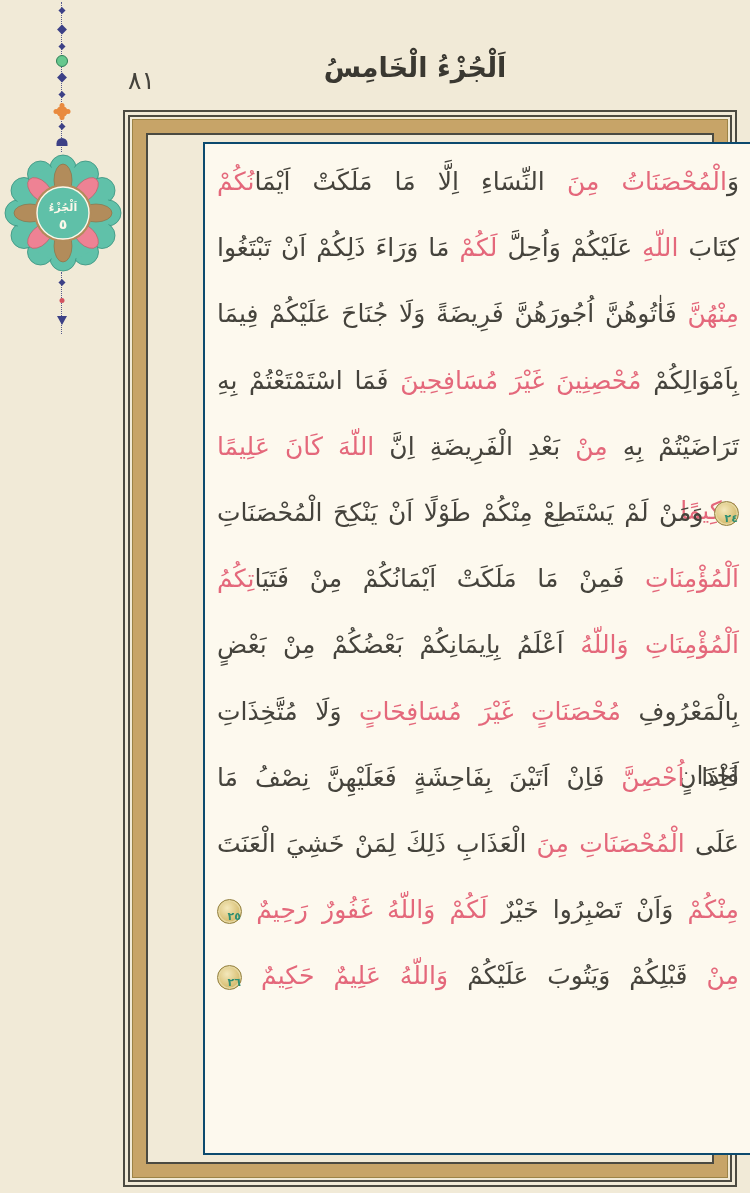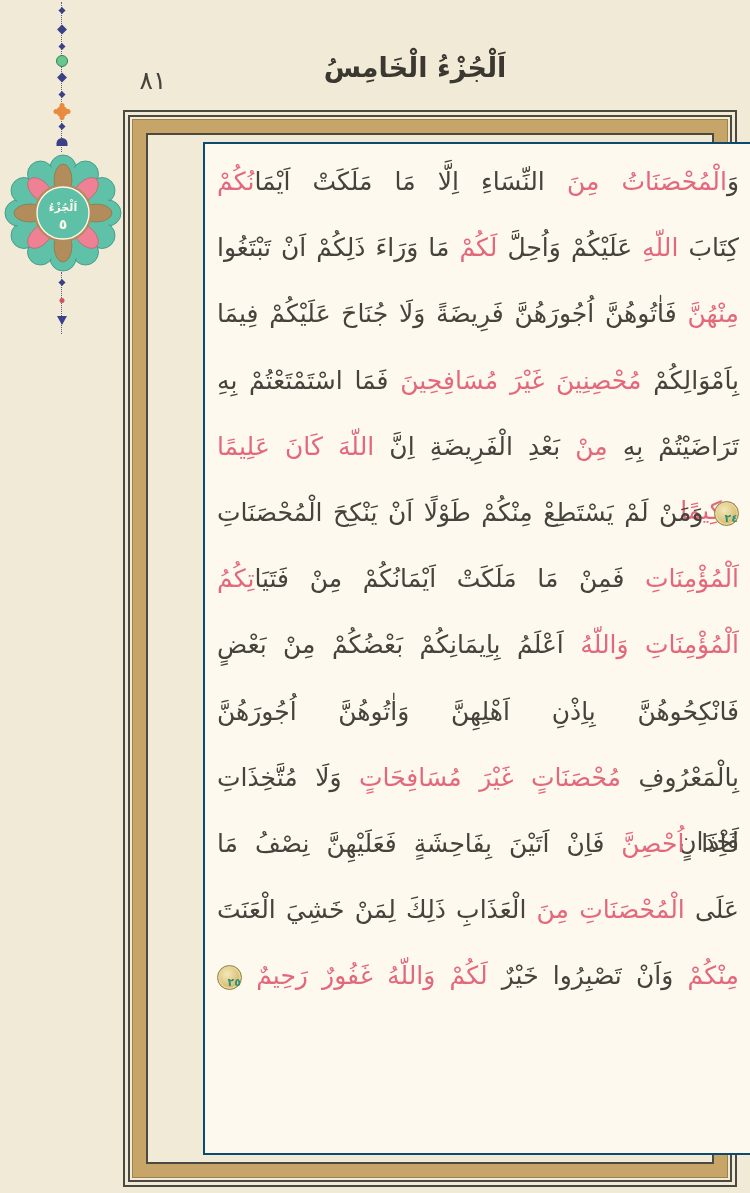--- a/index.html
+++ b/index.html
@@ -2,21 +2,21 @@
 <html lang="ar"><head>
 <meta charset="utf-8">
 <style>
   html,body{margin:0;padding:0;}
   body{font-family:"DejaVu Sans",sans-serif;}
   #page{position:relative;width:750px;height:1193px;background:#f1ead7;overflow:hidden;}
 
   
   .juz-title{position:absolute;top:46px;left:270px;width:290px;text-align:center;
     font-size:27px;font-weight:bold;color:#3a3831;direction:rtl;line-height:1.6;}
-  .page-num{position:absolute;top:66px;left:128px;width:50px;text-align:center;
+  .page-num{position:absolute;top:66px;left:128px;width:50px;
     font-size:25px;color:#45433c;}
 
   
   .frame{position:absolute;left:123px;top:110px;width:614px;height:1077px;}
   .frame *{box-sizing:border-box;}
   .f1{width:100%;height:100%;border:2px solid #4b4a41;background:#f1ead7;padding:3px;}
   .f2{width:100%;height:100%;border:2px solid #4b4a41;padding:2px;}
   .f3{width:100%;height:100%;background:#c7a468;border:1px solid #9c8346;padding:13px;}
   .f4{width:100%;height:100%;border:2px solid #4b4a41;background:#f1ead7;padding:7px;}
   .f5{width:100%;height:100%;border:2px solid #0c4a6e;background:#fdf9ee;
@@ -126,25 +126,25 @@
           <div class="f4">
             <div class="f5">
                 <div class="line"><span class="seg blk">وَ</span><span class="seg red">الْمُحْصَنَاتُ مِنَ</span> <span class="seg blk">النِّسَاءِ اِلَّا مَا مَلَكَتْ اَيْمَا</span><span class="seg red">نُكُمْ</span></div>
                 <div class="line"><span class="seg blk">كِتَابَ</span> <span class="seg red">اللّهِ</span> <span class="seg blk">عَلَيْكُمْ وَاُحِلَّ</span> <span class="seg red">لَكُمْ</span> <span class="seg blk">مَا وَرَاءَ ذَلِكُمْ اَنْ تَبْتَغُوا</span></div>
                 <div class="line"><span class="seg red">مِنْهُنَّ</span> <span class="seg blk">فَاٰتُوهُنَّ اُجُورَهُنَّ فَرِيضَةً وَلَا جُنَاحَ عَلَيْكُمْ فِيمَا</span></div>
                 <div class="line"><span class="seg blk">بِاَمْوَالِكُمْ</span> <span class="seg red">مُحْصِنِينَ غَيْرَ مُسَافِحِينَ</span> <span class="seg blk">فَمَا اسْتَمْتَعْتُمْ بِهِ</span></div>
                 <div class="line"><span class="seg blk">تَرَاضَيْتُمْ بِهِ</span> <span class="seg red">مِنْ</span> <span class="seg blk">بَعْدِ الْفَرِيضَةِ اِنَّ</span> <span class="seg red">اللّهَ كَانَ عَلِيمًا حَكِيمًا</span></div>
                 <div class="line"><span class="ayah-marker"><span class="ayah-num">٢٤</span></span> <span class="seg blk">وَمَنْ لَمْ يَسْتَطِعْ مِنْكُمْ طَوْلًا اَنْ يَنْكِحَ الْمُحْصَنَاتِ</span></div>
                 <div class="line"><span class="seg red">اَلْمُؤْمِنَاتِ</span> <span class="seg blk">فَمِنْ مَا مَلَكَتْ اَيْمَانُكُمْ مِنْ فَتَيَا</span><span class="seg red">تِكُمُ</span></div>
                 <div class="line"><span class="seg red">اَلْمُؤْمِنَاتِ وَاللّهُ</span> <span class="seg blk">اَعْلَمُ بِاِيمَانِكُمْ بَعْضُكُمْ مِنْ بَعْضٍ</span></div>
-                <div class="line"><span class="seg blk">فَانْكِحُوهُنَّ بِاِذْنِ اَهْلِهِنَّ وَاٰتُوهُنَّ اُجُورَهُنَّ</span></div>
                 <div class="line"><span class="seg blk">بِالْمَعْرُوفِ</span> <span class="seg red">مُحْصَنَاتٍ غَيْرَ مُسَافِحَاتٍ</span> <span class="seg blk">وَلَا مُتَّخِذَاتِ اَخْدَانٍ</span></div>
                 <div class="line"><span class="seg blk">فَاِذَا</span> <span class="seg red">اُحْصِنَّ</span> <span class="seg blk">فَاِنْ اَتَيْنَ بِفَاحِشَةٍ فَعَلَيْهِنَّ نِصْفُ مَا</span></div>
                 <div class="line"><span class="seg blk">عَلَى</span> <span class="seg red">الْمُحْصَنَاتِ مِنَ</span> <span class="seg blk">الْعَذَابِ ذَلِكَ لِمَنْ خَشِيَ الْعَنَتَ</span></div>
                 <div class="line"><span class="seg red">مِنْكُمْ</span> <span class="seg blk">وَاَنْ تَصْبِرُوا خَيْرٌ</span> <span class="seg red">لَكُمْ وَاللّهُ غَفُورٌ رَحِيمٌ</span> <span class="ayah-marker"><span class="ayah-num">٢٥</span></span></div>
+                <div class="line"><span class="seg red">مِنْ</span> <span class="seg blk">قَبْلِكُمْ وَيَتُوبَ عَلَيْكُمْ</span> <span class="seg red">وَاللّهُ عَلِيمٌ حَكِيمٌ</span> <span class="ayah-marker"><span class="ayah-num">٢٦</span></span></div>
               </div>
           </div>
         </div>
       </div>
     </div>
   </div>
 
 </div>
 
 </body></html>

